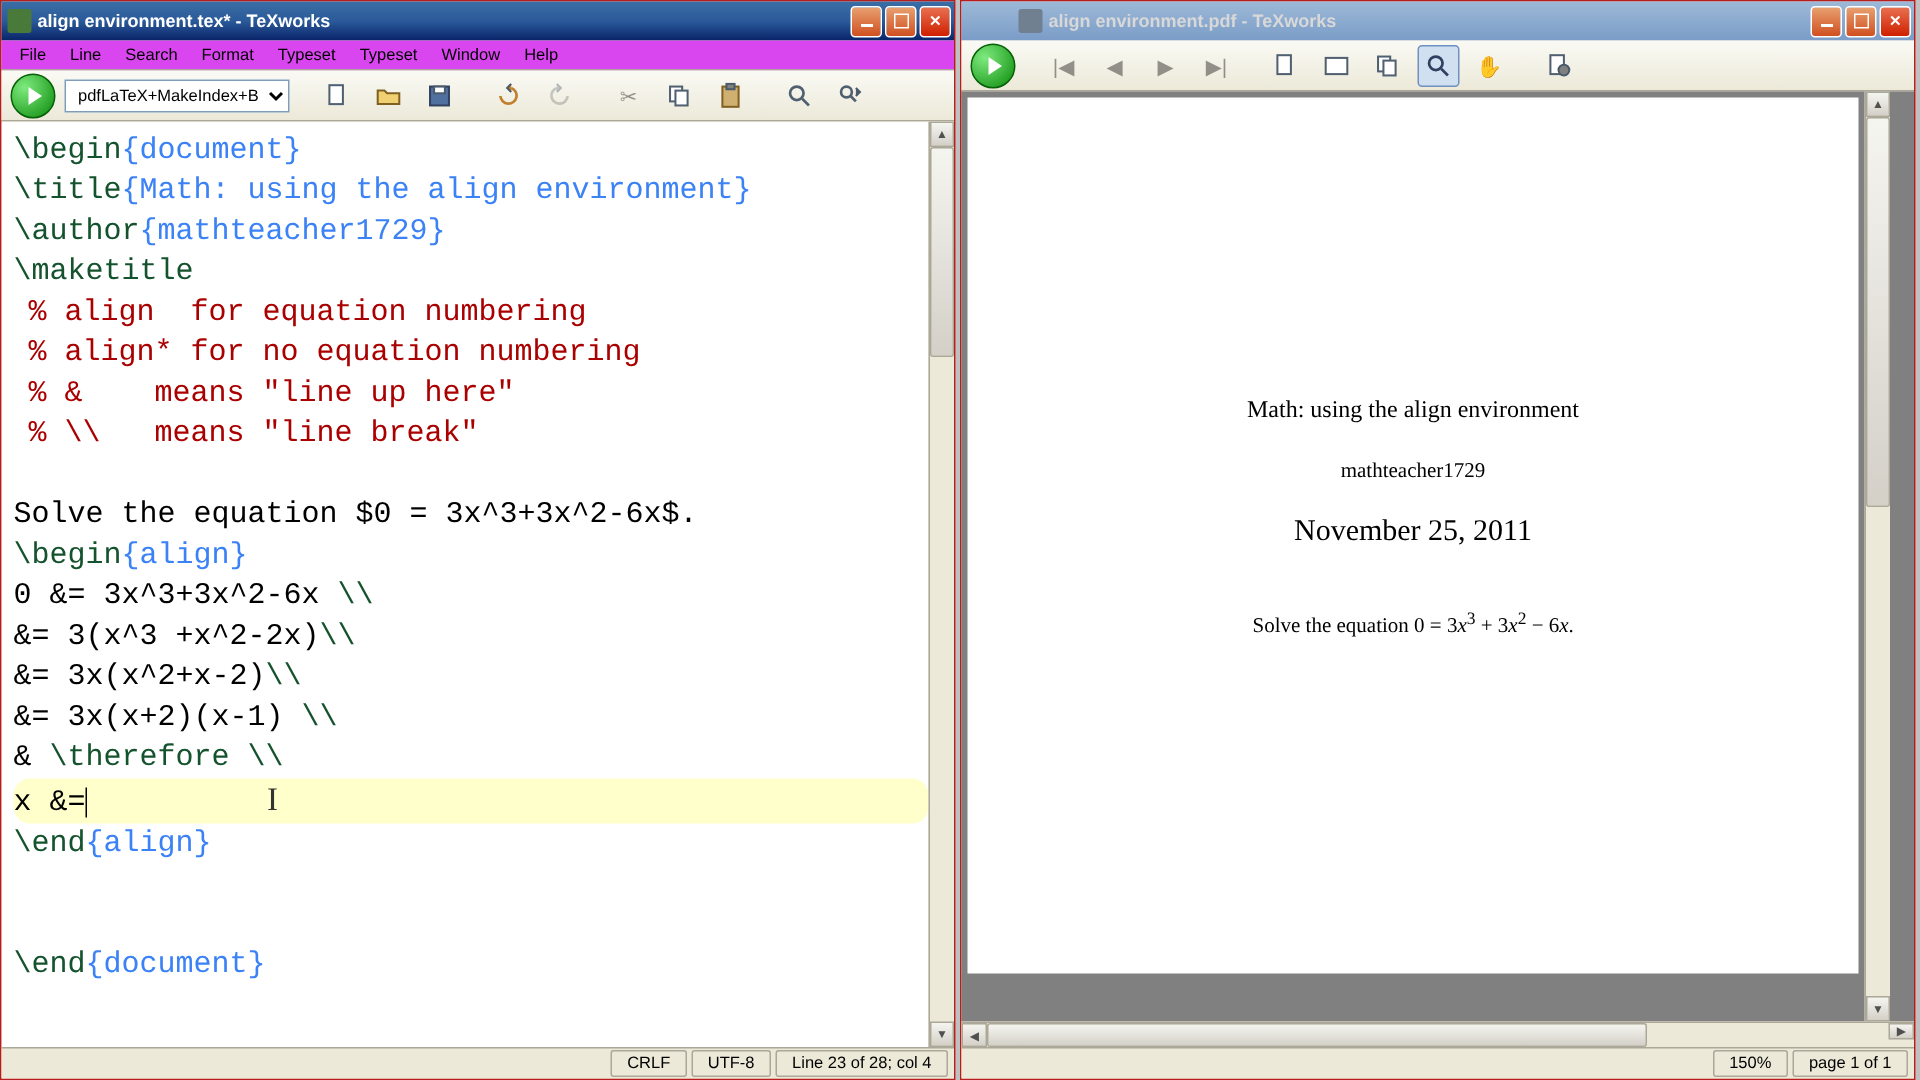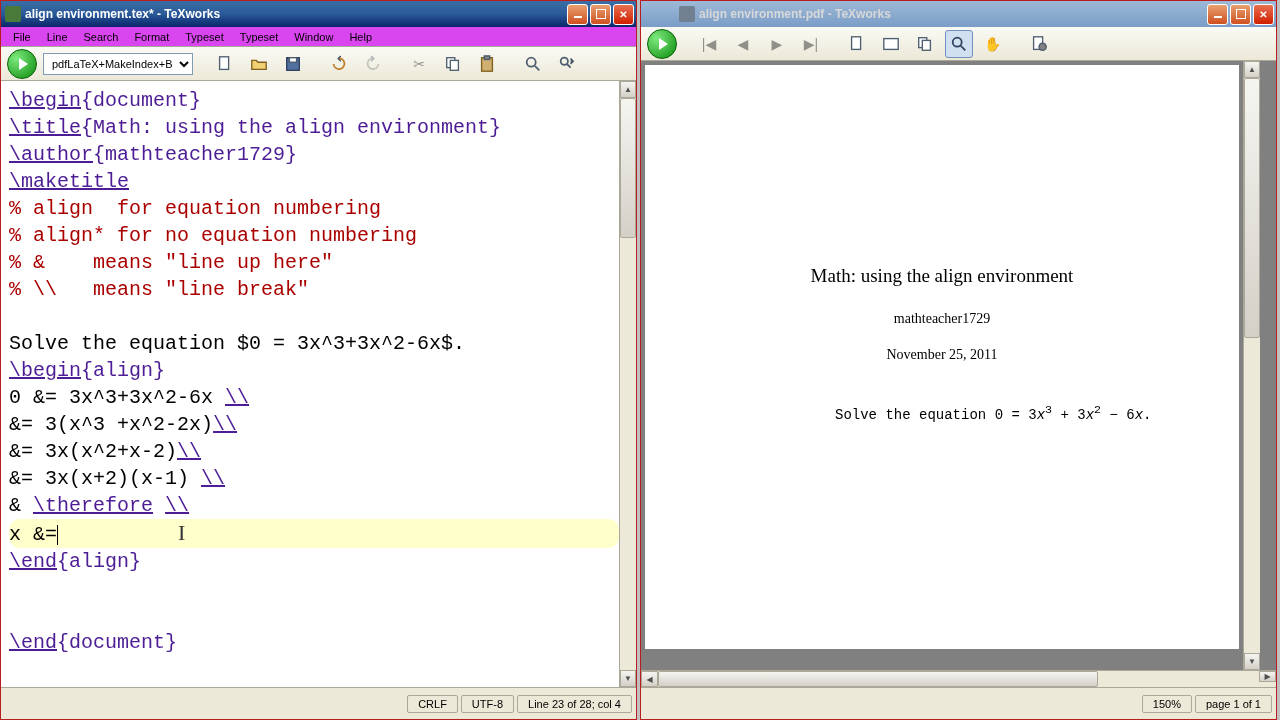--- a/index.html
+++ b/index.html
@@ -29,37 +29,37 @@
   .typeset-btn { width: 30px; height: 30px; background: radial-gradient(circle at 30% 30%, #7eea7e, #0a8a0a); border-radius: 50%; border: 1px solid #066006; cursor: pointer; display:flex; align-items:center; justify-content:center; }
   .typeset-btn::after { content: ''; border-left: 9px solid white; border-top: 6px solid transparent; border-bottom: 6px solid transparent; margin-left:2px;}
   .engine-select { width: 150px; height: 22px; background: white; border: 1px solid #7f9db9; font-size: 11px; padding: 0 4px; }
   
   .editor-area { flex: 1; position: relative; display: flex; overflow: hidden; }
   .editor { flex: 1; background: white; font-family: 'Courier New', monospace; font-size: 20px; line-height: 27px; padding: 6px 0 6px 8px; overflow: auto; white-space: pre; }
   .scrollbar-v { width: 17px; background: #ece9d8; border-left: 1px solid #aca899; position: relative; }
   .sb-btn { height: 17px; background: linear-gradient(#f5f5f0, #d4d0c8); border: 1px solid #aca899; display:flex; align-items:center; justify-content:center; font-size:8px; color:#505050;}
   .sb-thumb { position: absolute; left: 0; right: 0; background: linear-gradient(#f5f5f0, #d4d0c8); border: 1px solid #aca899; border-radius:2px;}
   
-  .cmd { color: #4c1d95; text-decoration: underline; }
-  .comment { color: #aa0000; }
-  .arg { color: #4c1d95; }
+  .cmd { color: #14532d; }
+  .comment { color: #aa0000; margin-left: 10px; }
+  .arg { color: #3b82f6; }
   .hl-line { background: #ffffcc; display: inline-block; width: 100%; border-radius: 11px; }
   .caret { display: inline-block; width: 1px; height: 20px; background: black; vertical-align: middle; animation: blink 1s steps(1) infinite; }
   @keyframes blink { 50% { opacity: 0; } }
   .ibeam { display:inline-block; font-family: serif; font-size:22px; color:#333; margin-left:120px;}
   
-  .statusbar { height: 32px; background: #ece9d8; border-top: 1px solid #aca899; display: flex; align-items: center; justify-content: flex-end; padding: 0 4px; gap: 3px; }
+  .statusbar { height: 21px; background: #ece9d8; border-top: 1px solid #aca899; display: flex; align-items: center; justify-content: flex-end; padding: 0 4px; gap: 3px; }
   .status-cell { border: 1px solid #aca899; background: #ece9d8; padding: 1px 10px; font-size: 11px; height: 18px; display:flex; align-items:center; border-radius:2px;}
   
   .pdf-area { flex: 1; background: #808080; display: flex; position: relative; overflow:hidden;}
   .pdf-page { background: white; width: 594px; height: 584px; margin: 4px; padding: 200px 40px 40px 40px; font-family: 'Times New Roman', serif; text-align: center; }
-  .pdf-title { font-size: 19px; margin-bottom: 24px; }
+  .pdf-title { font-size: 16px; margin-bottom: 24px; }
   .pdf-author { font-size: 14px; margin-bottom: 20px; }
-  .pdf-date { font-size: 14px; margin-bottom: 40px; }
-  .pdf-body { font-size: 14px; text-align: left; padding-left: 150px; font-family: Liberation Mono, monospace;}
+  .pdf-date { font-size: 20px; margin-bottom: 40px; }
+  .pdf-body { font-size: 14px; text-align: left; padding-left: 150px;}
   
   .scrollbar-h { height: 17px; background: #ece9d8; border-top: 1px solid #aca899; display:flex; position:relative;}
   .sb-btn-h { width: 17px; background: linear-gradient(#f5f5f0, #d4d0c8); border: 1px solid #aca899; display:flex; align-items:center; justify-content:center; font-size:8px; color:#505050;}
   .sb-thumb-h { position:absolute; top:0; bottom:0; background: linear-gradient(#f5f5f0, #d4d0c8); border: 1px solid #aca899; border-radius:2px;}
   
   .icon-svg { width:18px; height:18px; stroke:#4a5a6a; stroke-width:1.5; fill:none; }
 </style>
 </head>
 <body>
 

